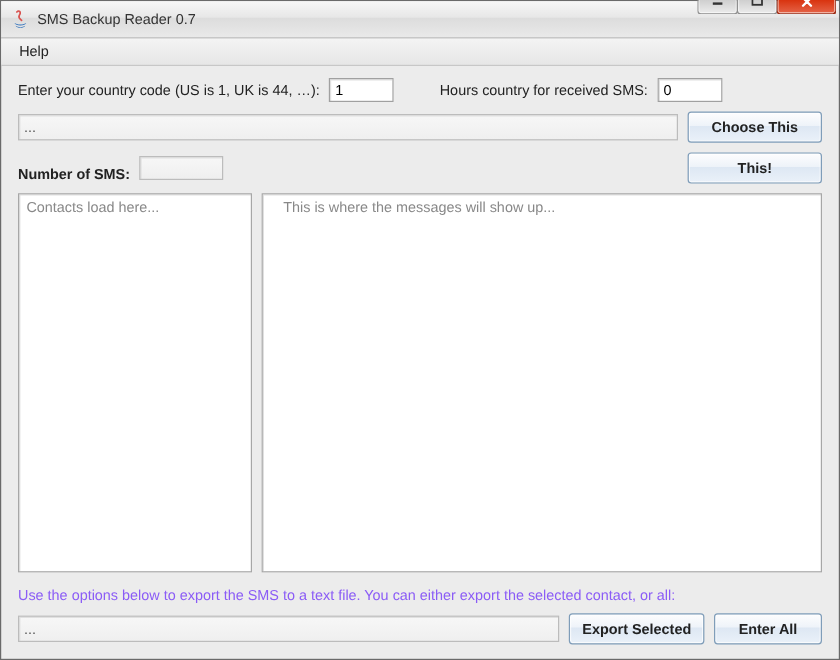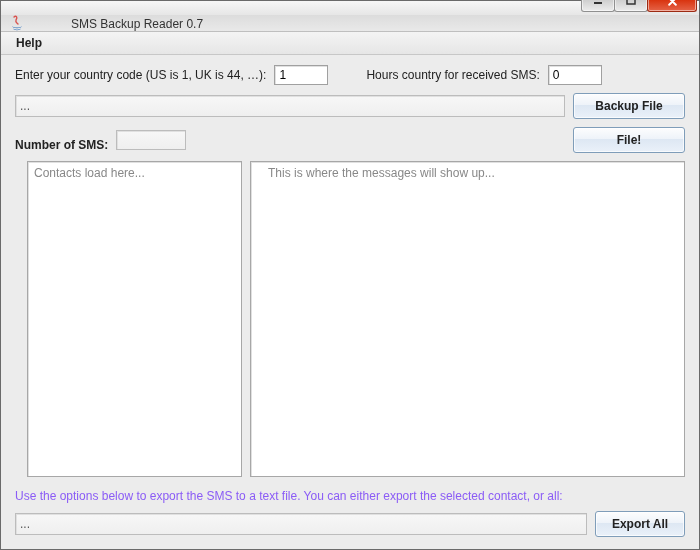--- a/index.html
+++ b/index.html
@@ -19,24 +19,23 @@
     display: flex;
     flex-direction: column;
     box-shadow: 0 0 0 1px rgba(0,0,0,0.1);
   }
   
   .titlebar {
     height: 30px;
     background: linear-gradient(to bottom, #f7f7f7 0%, #e7e7e7 45%, #dcdcdc 46%, #e9e9e9 100%);
     border-bottom: 1px solid #bfbfbf;
     display: flex;
-    align-items: flex-end;
+    align-items: center;
     padding: 0 0 0 8px;
     position: relative;
-    gap: 40px;
   }
   .app-icon {
     width: 16px; height: 16px;
     margin-right: 6px;
     display: flex; align-items: center; justify-content: center;
   }
   .app-title {
     color: #333;
     font-size: 12px;
     flex: 1;
@@ -74,21 +73,21 @@
   .menubar {
     height: 22px;
     background: linear-gradient(to bottom, #f4f4f4, #e6e6e6);
     border-bottom: 1px solid #c7c7c7;
     display: flex;
     align-items: center;
     padding: 0 6px;
   }
   .menuitem {
     padding: 2px 8px;
-    font-weight: bold;
+    font-weight: normal;
     color: #222;
     border: 1px solid transparent;
     border-radius: 2px;
   }
   
   .content {
     flex: 1;
     padding: 10px 14px 12px 14px;
     display: flex;
     flex-direction: column;
@@ -151,21 +150,21 @@
   }
   .panel {
     background: #fff;
     border: 1px solid #a7a7a7;
     box-shadow: inset 1px 1px 0 #e0e0e0;
     padding: 4px 6px;
     color: #888;
     overflow: auto;
     box-sizing: border-box;
   }
-  .contacts { width: 215px; margin-left: 12px; }
+  .contacts { width: 195px; }
   .messages { flex: 1; color: #222; }
   .messages .placeholder { color: #888; margin-left: 11px; }
   .export-instr {
     color: #8b5cf6;
     padding-top: 4px;
   }
   .export-row {
     display: flex;
     align-items: center;
     gap: 8px;
@@ -216,42 +215,43 @@
       <input class="txt-small" value="1" style="">
       <span style="width:22px"></span>
       <span class="lbl">Hours country for received SMS:</span>
       <input class="txt-small" value="0" style="">
     </div>
 
     <div class="row">
       <div class="path-field">
         <span>...</span>
       </div>
-      <button class="btn" style="min-width:112px">Backup File</button>
+      <button class="btn" style="min-width:112px">Choose This</button>
     </div>
 
     <div class="row">
       <span class="lbl bold">Number of SMS:</span>
       <div class="ro-field"></div>
       <div style="flex:1"></div>
-      <button class="btn" style="min-width:112px">File!</button>
+      <button class="btn" style="min-width:112px">This!</button>
     </div>
 
     <div class="main-panels">
       <div class="panel contacts">
         <span>Contacts load here...</span>
       </div>
       <div class="panel messages">
         <span class="placeholder">This is where the messages will show up...</span>
       </div>
     </div>
 
     <div class="export-instr">Use the options below to export the SMS to a text file. You can either export the selected contact, or all:</div>
 
     <div class="export-row">
       <div class="path-field">
         <span>...</span>
       </div>
-      <button class="btn" style="min-width:90px">Export All</button>
+      <button class="btn">Export Selected</button>
+      <button class="btn" style="min-width:90px">Enter All</button>
     </div>
 
   </div>
 </div>
 
 </body></html>

